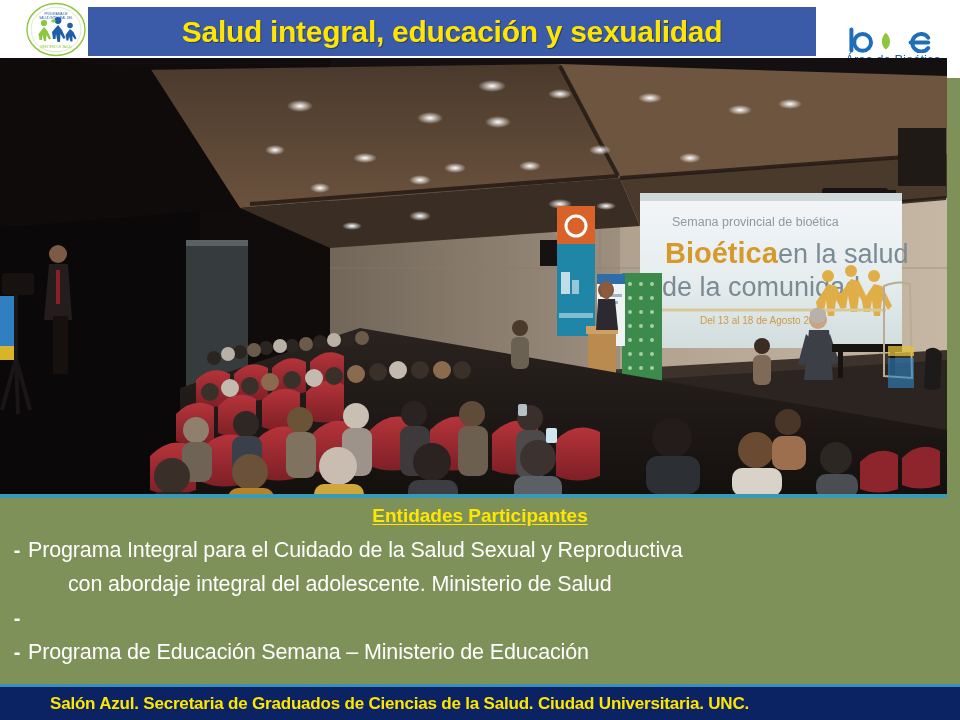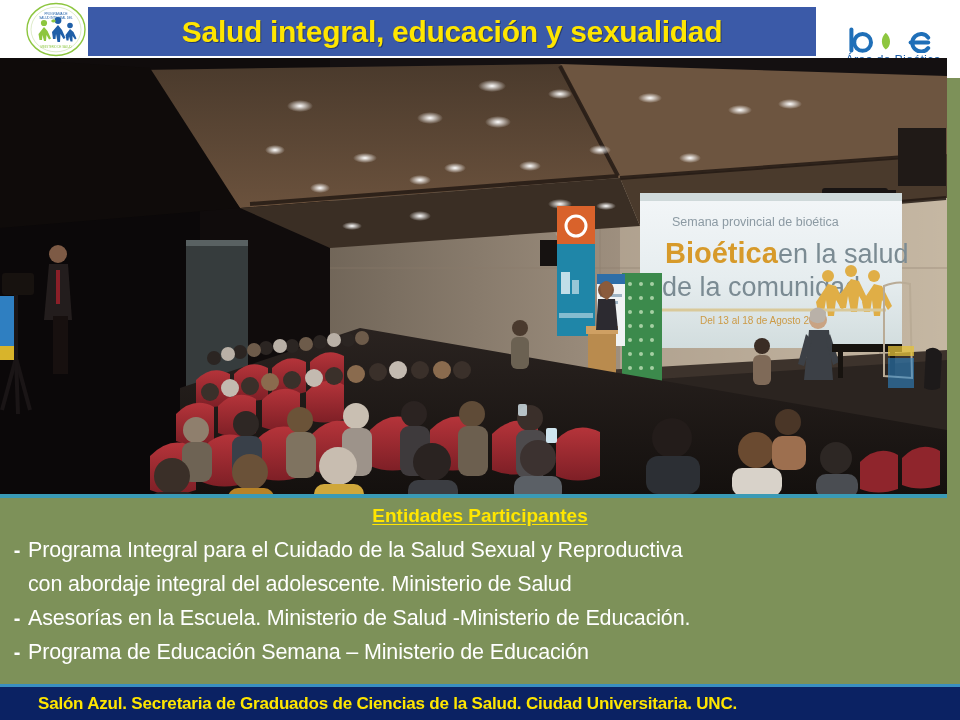--- a/index.html
+++ b/index.html
@@ -60,33 +60,33 @@
   }
   .entity-row { display:flex; align-items:flex-start; padding:0 6px; }
   .entity-dash {
     width:22px; flex:0 0 22px; text-align:center; color:#ffffff;
     font-size:20px; font-weight:bold; line-height:34px;
   }
   .entity-text {
     color:#ffffff; font-size:21.5px; font-weight:normal; line-height:34px;
     letter-spacing:-0.15px;
   }
-  .entity-text .cont { display:block; }
+  .entity-text .cont { display:block;margin-left:40px; }
 
   
   #footer-rule {
     position:absolute; left:0; top:684px; width:960px; height:3px;
     background:#3a8fc0;
   }
   #footer {
     position:absolute; left:0; top:687px; width:960px; height:33px;
     background:#0b2263; display:flex; align-items:center;
   }
   #footer-text {
-    color:#ffe600; font-size:17px; font-weight:bold; padding-left:38px;
+    color:#ffe600; font-size:17px; font-weight:bold; padding-left:50px;
     letter-spacing:-0.2px; white-space:nowrap; line-height:1;
   }
 </style>
 </head>
 <body>
 
 <div id="slide">
 
   <div id="header">
 
@@ -469,23 +469,20 @@
     <div class="entity-row">
       <span class="entity-dash">-</span>
       <span class="entity-text">
         <span>Programa Integral para el Cuidado de la Salud Sexual y Reproductiva</span>
         <span class="cont">con abordaje integral del adolescente. Ministerio de Salud</span>
       </span>
     </div>
 
     <div class="entity-row">
       <span class="entity-dash">-</span>
-      <span class="entity-text">
-        <span>Asesorías en la Escuela.  Ministerio de Salud -Ministerio de Educación.</span>
-      </span>
     </div>
 
     <div class="entity-row">
       <span class="entity-dash">-</span>
       <span class="entity-text">
         <span>Programa de Educación Semana – Ministerio de Educación</span>
       </span>
     </div>
   </div>
 

